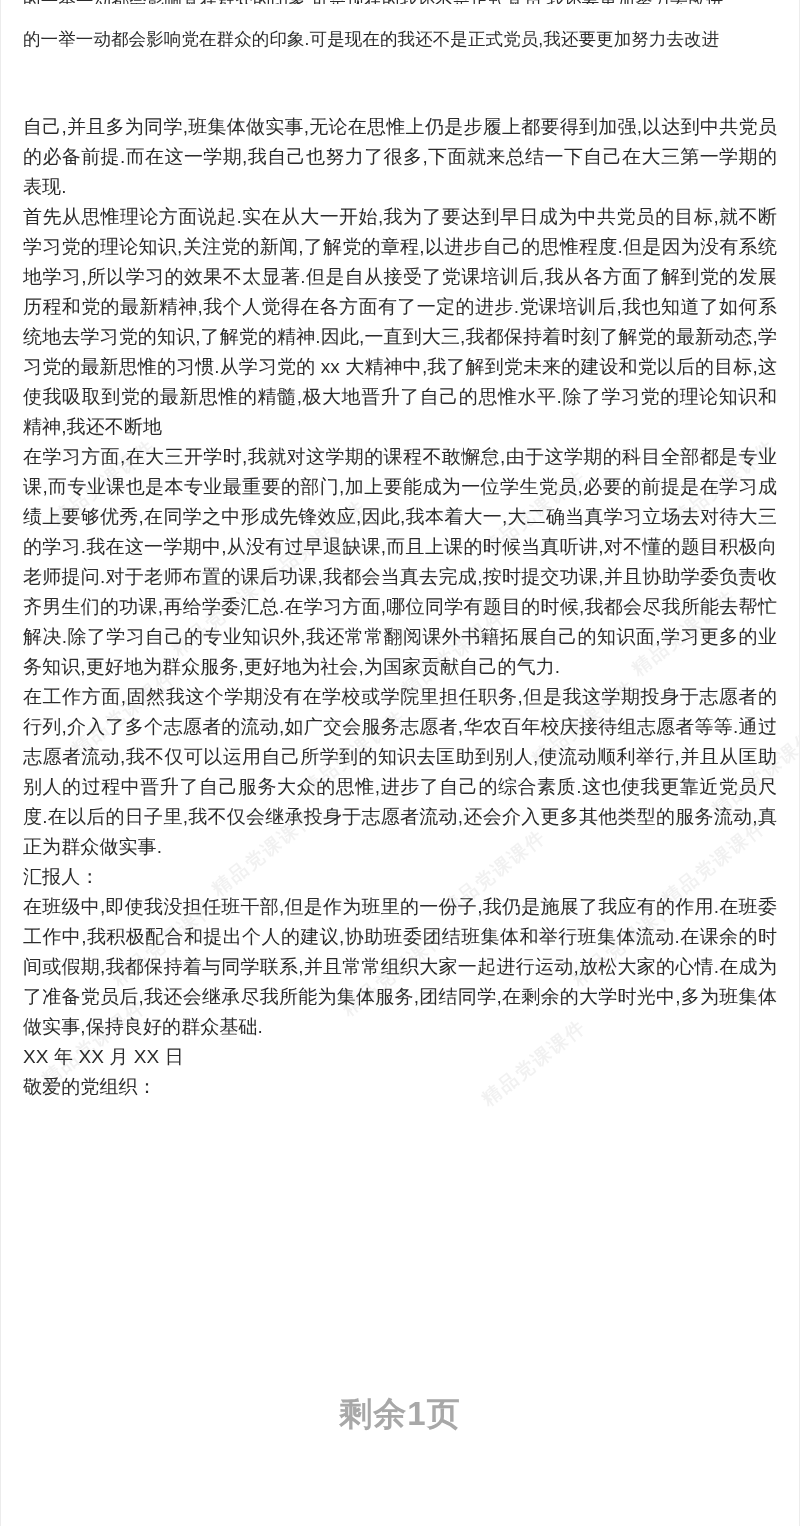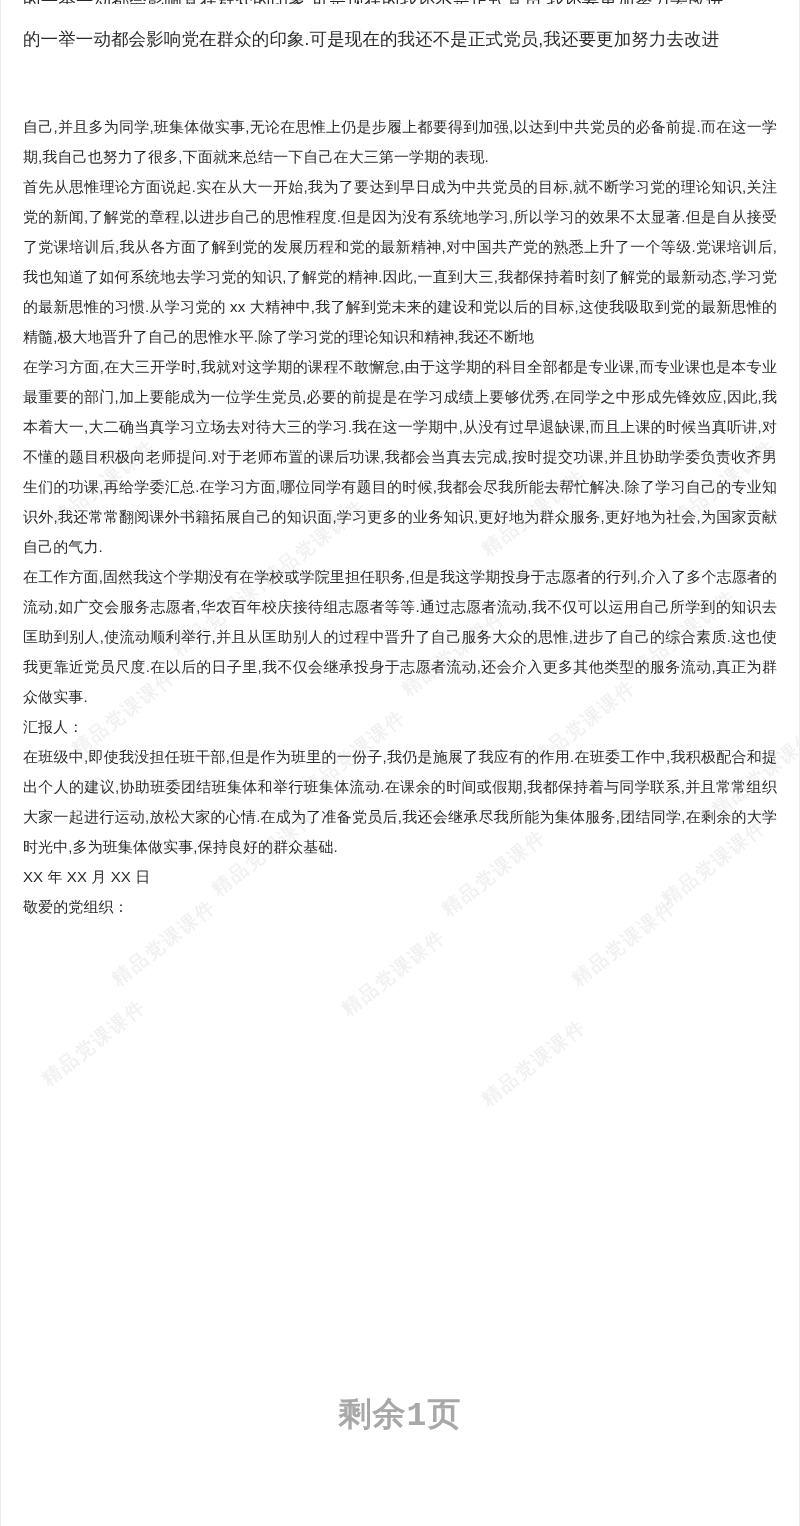--- a/index.html
+++ b/index.html
@@ -70,21 +70,21 @@
     font-size: 17.5px;
     line-height: 30px;
     color: #2b2b2b;
     text-align: justify;
     text-justify: inter-character;
     letter-spacing: 0.1px;
     word-break: break-all;
   }
   p.para {
     margin: 0;
-    font-size: 15px;
+    font-size: 19px;
     line-height: 30px;
     color: #2b2b2b;
     text-align: justify;
     text-justify: inter-character;
     word-break: break-all;
     letter-spacing: 0.1px;
   }
   .spacer-lg { height: 58px; }
 
   
@@ -102,21 +102,21 @@
   }
   .banner-inner {
     display: flex;
     align-items: baseline;
     gap: 34px;
     color: #a8a8a8;
     font-weight: bold;
     font-size: 33px;
     letter-spacing: 1px;
     transform: translateY(-6px);
-    font-family: Liberation Mono, monospace;
+    font-family: Liberation Sans, sans-serif;
   }
   .banner-inner span { white-space: nowrap; }
 </style>
 </head>
 <body>
 
 <div class="page">
 
   <div class="watermark-layer">
     <div class="wm" style="left:40px;  top:470px;">精品党课课件</div>
@@ -143,21 +143,21 @@
   <div class="clip-top">
     <p>的一举一动都会影响党在群众的印象.可是现在的我还不是正式党员,我还要更加努力去改进</p>
   </div>
 
   <div class="content">
     <p class="line" style="margin-top:24px;">的一举一动都会影响党在群众的印象.可是现在的我还不是正式党员,我还要更加努力去改进</p>
 
     <div class="spacer-lg"></div>
 
     <p class="para">自己,并且多为同学,班集体做实事,无论在思惟上仍是步履上都要得到加强,以达到中共党员的必备前提.而在这一学期,我自己也努力了很多,下面就来总结一下自己在大三第一学期的表现.</p>
-    <p class="para">首先从思惟理论方面说起.实在从大一开始,我为了要达到早日成为中共党员的目标,就不断学习党的理论知识,关注党的新闻,了解党的章程,以进步自己的思惟程度.但是因为没有系统地学习,所以学习的效果不太显著.但是自从接受了党课培训后,我从各方面了解到党的发展历程和党的最新精神,对中国共产党的熟悉上升了一个等级.党课培训后,我也知道了如何系统地去学习党的知识,了解党的精神.因此,一直到大三,我都保持着时刻了解党的最新动态,学习党的最新思惟的习惯.从学习党的 xx 大精神中,我了解到党未来的建设和党以后的目标,这使我吸取到党的最新思惟的精髓,极大地晋升了自己的思惟水平.除了学习党的理论知识和精神,我还不断地</p>
+    <p class="para">首先从思惟理论方面说起.实在从大一开始,我为了要达到早日成为中共党员的目标,就不断学习党的理论知识,关注党的新闻,了解党的章程,以进步自己的思惟程度.但是因为没有系统地学习,所以学习的效果不太显著.但是自从接受了党课培训后,我从各方面了解到党的发展历程和党的最新精神,我个人觉得在各方面有了一定的进步.党课培训后,我也知道了如何系统地去学习党的知识,了解党的精神.因此,一直到大三,我都保持着时刻了解党的最新动态,学习党的最新思惟的习惯.从学习党的 xx 大精神中,我了解到党未来的建设和党以后的目标,这使我吸取到党的最新思惟的精髓,极大地晋升了自己的思惟水平.除了学习党的理论知识和精神,我还不断地</p>
     <p class="para">在学习方面,在大三开学时,我就对这学期的课程不敢懈怠,由于这学期的科目全部都是专业课,而专业课也是本专业最重要的部门,加上要能成为一位学生党员,必要的前提是在学习成绩上要够优秀,在同学之中形成先锋效应,因此,我本着大一,大二确当真学习立场去对待大三的学习.我在这一学期中,从没有过早退缺课,而且上课的时候当真听讲,对不懂的题目积极向老师提问.对于老师布置的课后功课,我都会当真去完成,按时提交功课,并且协助学委负责收齐男生们的功课,再给学委汇总.在学习方面,哪位同学有题目的时候,我都会尽我所能去帮忙解决.除了学习自己的专业知识外,我还常常翻阅课外书籍拓展自己的知识面,学习更多的业务知识,更好地为群众服务,更好地为社会,为国家贡献自己的气力.</p>
     <p class="para">在工作方面,固然我这个学期没有在学校或学院里担任职务,但是我这学期投身于志愿者的行列,介入了多个志愿者的流动,如广交会服务志愿者,华农百年校庆接待组志愿者等等.通过志愿者流动,我不仅可以运用自己所学到的知识去匡助到别人,使流动顺利举行,并且从匡助别人的过程中晋升了自己服务大众的思惟,进步了自己的综合素质.这也使我更靠近党员尺度.在以后的日子里,我不仅会继承投身于志愿者流动,还会介入更多其他类型的服务流动,真正为群众做实事.</p>
     <p class="para">汇报人：</p>
     <p class="para">在班级中,即使我没担任班干部,但是作为班里的一份子,我仍是施展了我应有的作用.在班委工作中,我积极配合和提出个人的建议,协助班委团结班集体和举行班集体流动.在课余的时间或假期,我都保持着与同学联系,并且常常组织大家一起进行运动,放松大家的心情.在成为了准备党员后,我还会继承尽我所能为集体服务,团结同学,在剩余的大学时光中,多为班集体做实事,保持良好的群众基础.</p>
     <p class="para">XX 年 XX 月 XX 日</p>
     <p class="para">敬爱的党组织：</p>
   </div>
 
   <div class="bottom-banner">
     <div class="banner-inner">

